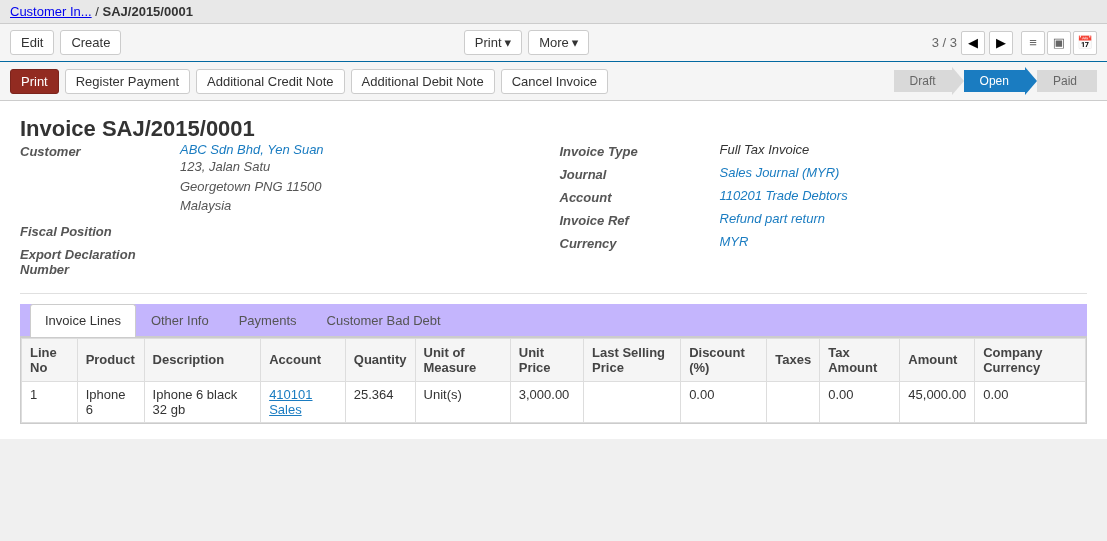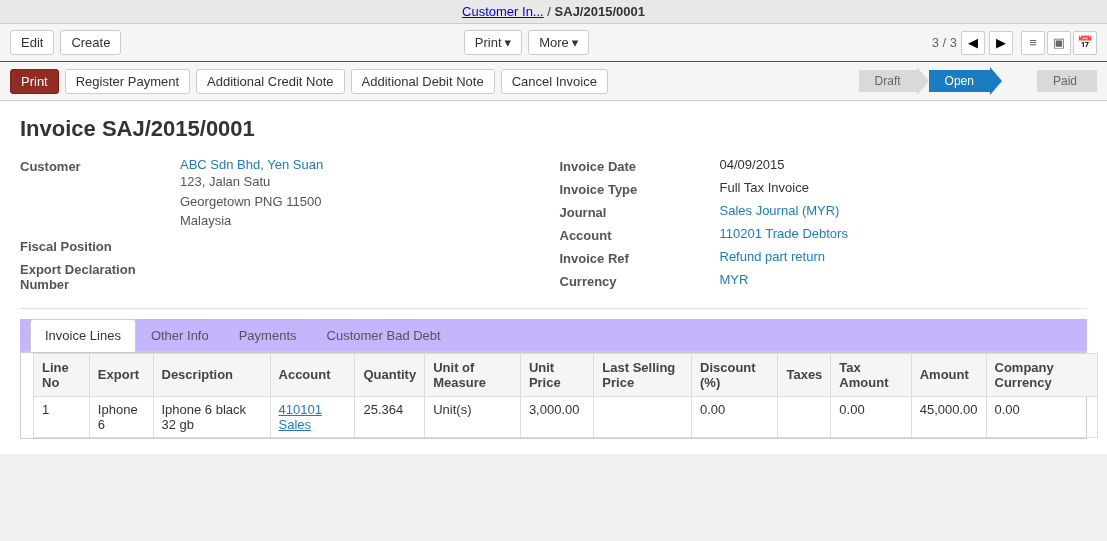--- a/index.html
+++ b/index.html
@@ -16,44 +16,44 @@
     .view-icons { display: flex; gap: 2px; margin-left: 4px; }
     .view-icon { border: 1px solid #ccc; background: #fff; width: 24px; height: 24px; display: flex; align-items: center; justify-content: center; cursor: pointer; border-radius: 2px; }
 
     .action-bar { background: #f5f5f5; border-bottom: 1px solid #ccc; padding: 5px 10px; display: flex; align-items: center; gap: 6px; }
     .status-step { padding: 4px 16px; background: #d9d9d9; color: #666; font-size: 12px; position: relative; }
     .status-step.active { background: #1a7cc1; color: #fff; }
     .status-arrow { width: 0; height: 0; border-top: 14px solid transparent; border-bottom: 14px solid transparent; border-left: 12px solid #d9d9d9; }
     .status-arrow.active { border-left-color: #1a7cc1; }
 
     .content { padding: 15px 20px; background: #fff; }
-    .invoice-title { font-size: 22px; font-weight: bold; margin-bottom: 15px; color: #333; }
-
-    .form-grid { display: grid; grid-template-columns: 1fr 1fr; gap: 12px; margin-bottom: 10px; }
+    .invoice-title { font-size: 22px; font-weight: bold; color: #333; }
+
+    .form-grid { display: grid; grid-template-columns: 1fr 1fr; gap: 12px; margin-bottom: 10px; font-style: italic; }
     .form-left, .form-right { padding: 0 10px 0 0; }
     .form-row { display: flex; margin-bottom: 6px; align-items: flex-start; }
     .form-label { width: 160px; font-weight: bold; color: #555; flex-shrink: 0; padding-top: 2px; font-size: 13px; }
     .form-value { color: #333; }
     .form-value a, .link { color: #1a7cc1; text-decoration: none; }
     .form-value .address { line-height: 1.5; color: #555; }
 
     .tabs { display: flex; border-bottom: 1px solid #ccc; margin-bottom: 0; background: #c4b5fd; padding: 0 10px; }
     .tab { padding: 8px 14px; cursor: pointer; border: 1px solid transparent; border-bottom: none; border-radius: 3px 3px 0 0; color: #555; font-size: 13px; }
     .tab.active { border-color: #ccc; background: #fff; color: #333; border-bottom-color: #fff; margin-bottom: -1px; }
 
     .table-container { border: 1px solid #ccc; }
-    table { width: 100%; border-collapse: collapse; font-size: 12px; margin-left: 12px; }
+    table { width: 100%; border-collapse: collapse; font-size: 12px; }
     thead tr { background: #f5f5f5; }
     thead th { border: 1px solid #ddd; padding: 6px 8px; text-align: left; font-weight: bold; color: #444; vertical-align: middle; }
     tbody td { border: 1px solid #ddd; padding: 5px 8px; vertical-align: top; }
     tbody tr:nth-child(even) { background: #fafafa; }
 
     .divider { border: none; border-top: 1px solid #e0e0e0; margin: 10px 0; }
 
-    .full-header { background: #e8e8e8; border-bottom: 1px solid #ccc; padding: 4px 10px; display: flex; align-items: center; justify-content: center; }
+    .full-header { background: #e8e8e8; border-bottom: 1px solid #ccc; padding: 4px 10px; display: flex; align-items: center; }
   </style>
 </head>
 <body>
 
 <div class="full-header">
   <span>
     <a href="#">Customer In...</a>
     <span>/</span>
     <span style="font-weight:bold;">SAJ/2015/0001</span>
   </span>
@@ -91,21 +91,21 @@
   <button class="btn">Register Payment</button>
   <button class="btn">Additional Credit Note</button>
   <button class="btn">Additional Debit Note</button>
   <button class="btn">Cancel Invoice</button>
 
   <div style="margin-left:auto; display:flex; align-items:center;padding-left:29px;">
     <div class="status-step">Draft</div>
     <div class="status-arrow"></div>
     <div class="status-step active">Open</div>
     <div class="status-arrow active"></div>
-    <div class="status-step" style="padding-right:20px;margin-left:35px;">Paid</div>
+    <div class="status-step" style="padding-right:20px;">Paid</div>
   </div>
 </div>
 
 <div class="content">
   <h1 class="invoice-title">Invoice SAJ/2015/0001</h1>
 
   <div class="form-grid">
 
     <div class="form-left">
       <div class="form-row">
@@ -124,24 +124,20 @@
         <span class="form-value"></span>
       </div>
       <div class="form-row">
         <span class="form-label">Export Declaration Number</span>
         <span class="form-value"></span>
       </div>
     </div>
 
     <div class="form-right">
       <div class="form-row">
-        <span class="form-label">Invoice Date</span>
-        <span class="form-value">04/09/2015</span>
-      </div>
-      <div class="form-row">
         <span class="form-label">Invoice Type</span>
         <span class="form-value">Full Tax Invoice</span>
       </div>
       <div class="form-row">
         <span class="form-label">Journal</span>
         <a href="#" class="form-value link">Sales Journal (MYR)</a>
       </div>
       <div class="form-row">
         <span class="form-label">Account</span>
         <a href="#" class="form-value link">110201 Trade Debtors</a>
@@ -164,21 +160,21 @@
     <div class="tab">Other Info</div>
     <div class="tab">Payments</div>
     <div class="tab">Customer Bad Debt</div>
   </div>
 
   <div class="table-container">
     <table>
       <thead>
         <tr>
           <th>Line No</th>
-          <th>Export</th>
+          <th>Product</th>
           <th>Description</th>
           <th>Account</th>
           <th>Quantity</th>
           <th>Unit of Measure</th>
           <th>Unit Price</th>
           <th>Last Selling Price</th>
           <th>Discount (%)</th>
           <th>Taxes</th>
           <th>Tax Amount</th>
           <th>Amount</th>

